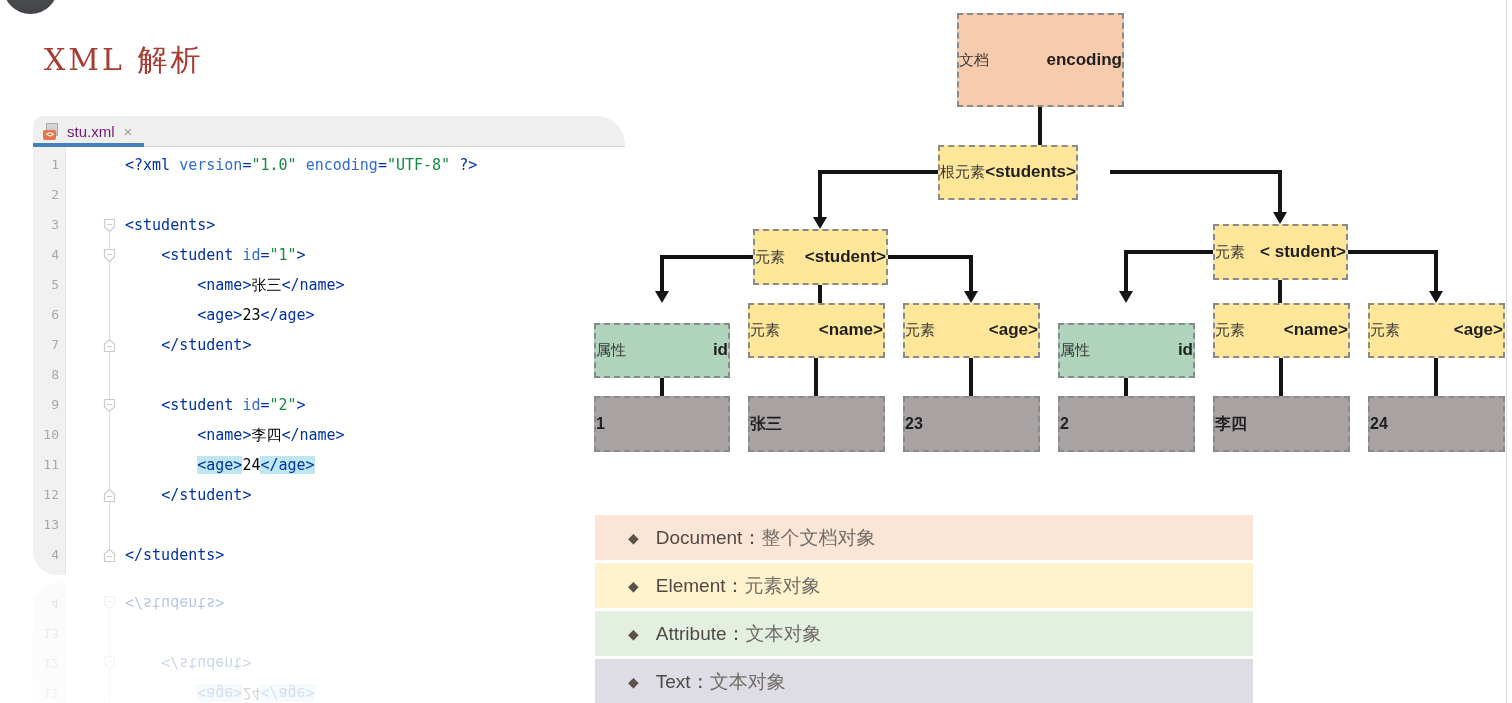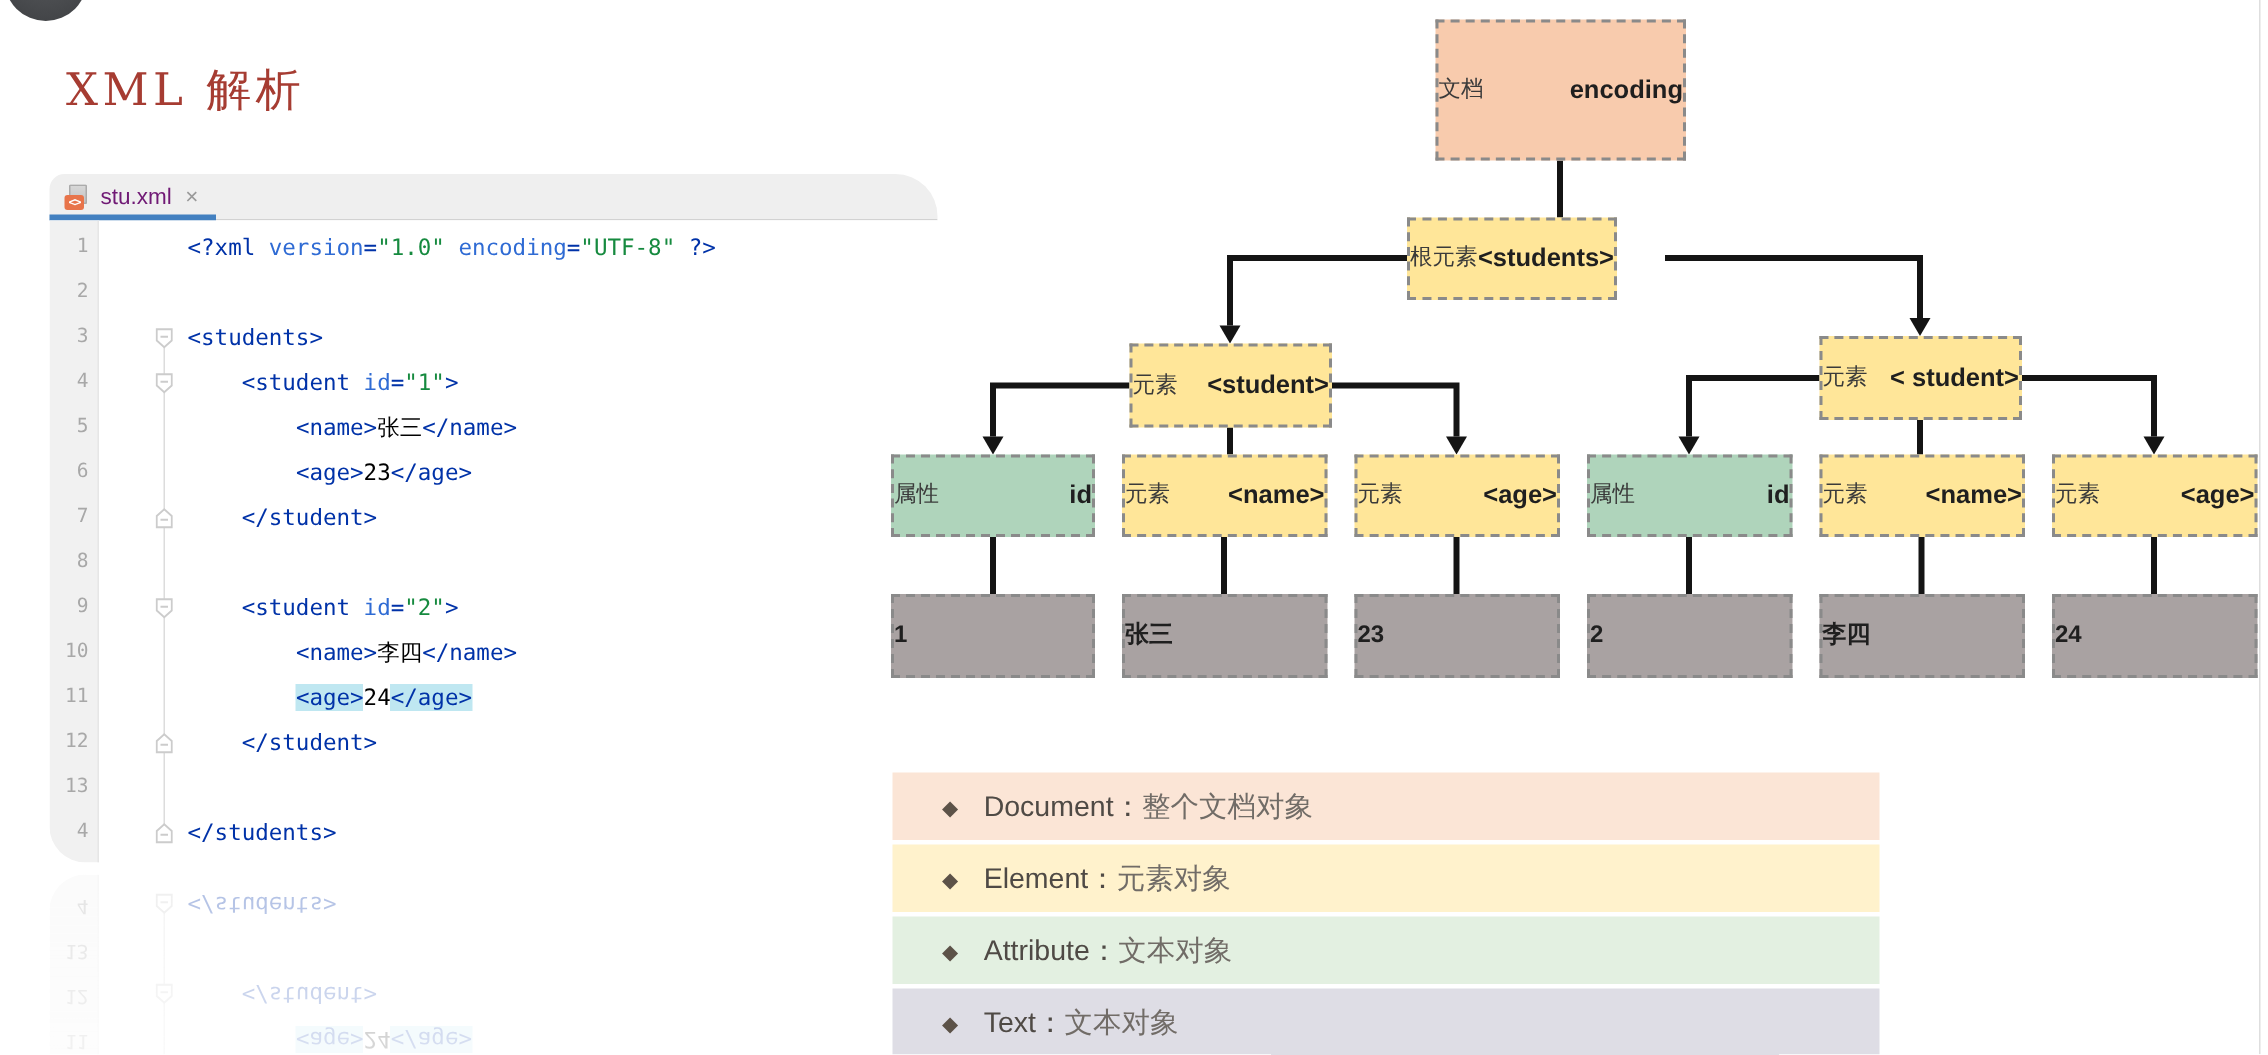--- a/index.html
+++ b/index.html
@@ -50,21 +50,21 @@
   .str{color:#168a3f;}
   .text{color:#000;}
   .plain{color:#000;}
   .hl{background:#bfe7f1;}
 
   
   .node{position:absolute;box-sizing:border-box;border:2px dashed var(--c-border,#8a8a8a);
     display:flex;align-items:center;justify-content:space-between;text-align:center;}
   .node.doc{background:var(--c-document,#f8cbad);}
   .node.elem{background:var(--c-element,#ffe699);}
-  .node.attr{background:var(--c-attribute,#afd4bb);}
+  .node.attr{background:var(--c-attribute,#afd4bb);margin-top:20px;}
   .node.leaf{background:var(--c-text,#a9a2a2);}
   .nl1{font-size:15px;color:#3a3a3a;line-height:1.35;}
   .nl2{font-size:17px;font-weight:bold;color:#1f1f1f;line-height:1.3;}
   .leaf .nl2{font-size:16px;}
   #connectors{position:absolute;left:0;top:0;width:1512px;height:703px;pointer-events:none;}
   .ln{stroke:var(--c-line,#141414);stroke-width:4;fill:none;}
   .ah{fill:var(--c-line,#141414);stroke:none;}
 
   
   #legend{position:absolute;left:595px;top:515px;width:658px;}

